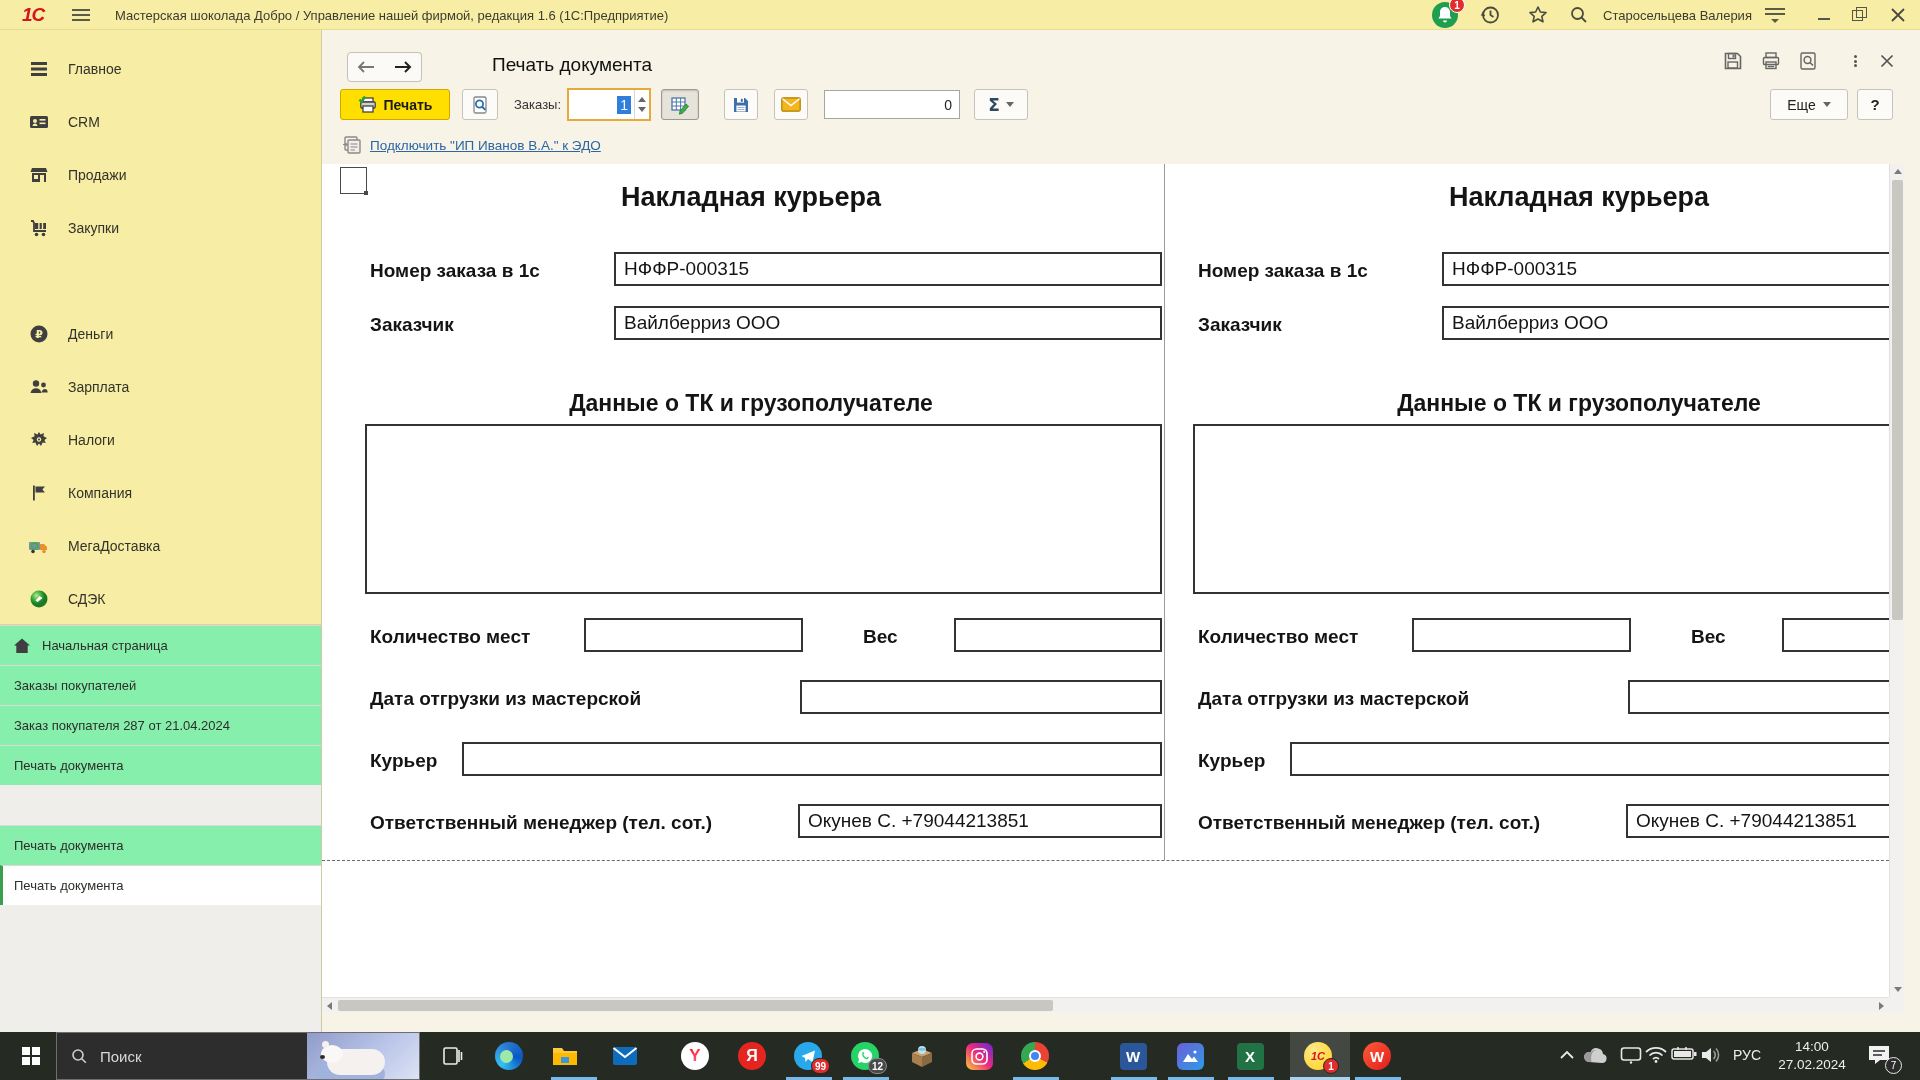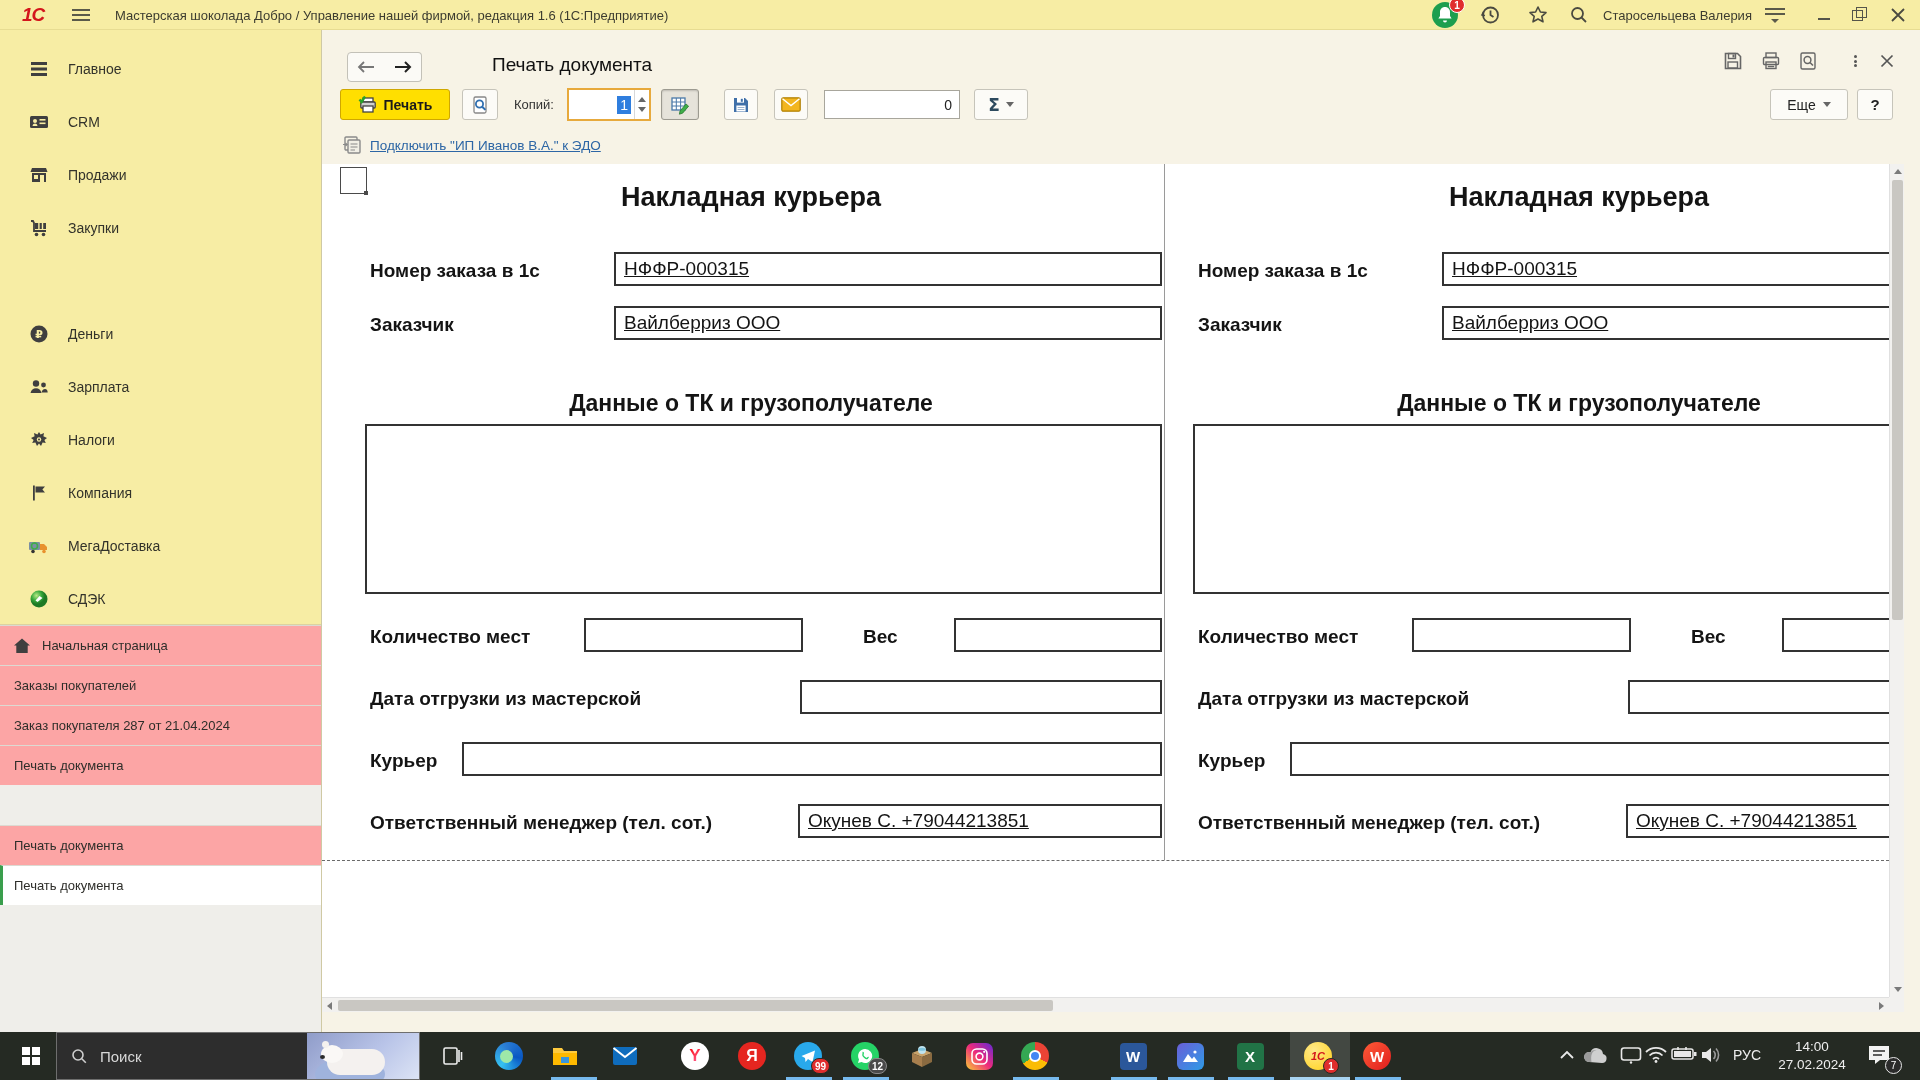--- a/index.html
+++ b/index.html
@@ -33,21 +33,21 @@
 
   
   #sidebar { position:absolute; left:0; top:30px; width:322px; height:1002px;
     background:#efeeea; border-right:1px solid #cfc9a4; z-index:20;}
   #sidebar-yellow { position:absolute; left:0; top:0; width:100%; height:595px; background:#f7eda4;
     border-bottom:1px solid #ddd2a0;}
   .nav-item { position:absolute; left:0; width:100%; height:53px; display:flex; align-items:center; cursor:pointer;}
   .nav-item .ni-ico { position:absolute; left:28px; width:22px; height:22px; display:flex; align-items:center; justify-content:center;}
   .nav-item .ni-lbl { position:absolute; left:68px; font-size:14px; color:#33332b;}
   .tab { position:absolute; left:0; width:100%; height:40px; display:flex; align-items:center;
-    border-top:1px solid #dcdad2; cursor:pointer; background:#fca5a5;}
+    border-top:1px solid #dcdad2; cursor:pointer; background:#86efac;}
   .tab .tab-lbl { font-size:13px; color:#2e2e2a; margin-left:14px; white-space:nowrap;}
   .tab.with-ico .tab-lbl { margin-left:42px;}
   .tab .home-ico { position:absolute; left:13px; top:11px;}
   .tab.active { background:#ffffff; border-left:3px solid #3a9e4d; border-top:1px solid #dcdad2;}
   .tab.active .tab-lbl { margin-left:11px;}
 
   
   #main { position:absolute; left:322px; top:30px; width:1598px; height:1002px; background:#f7f3e6;}
   .navbtn { position:absolute; top:22px; width:38px; height:30px; background:#fbfaf6; border:1px solid #c3c1b8;
     display:flex; align-items:center; justify-content:center; cursor:pointer;}
@@ -95,21 +95,21 @@
   #cell-cursor { position:absolute; left:18px; top:3px; width:27px; height:27px; border:1px solid #4a4a4a;}
   #cell-cursor i { position:absolute; right:-2px; bottom:-2px; width:4px; height:4px; background:#4a4a4a;}
   #page-divider { position:absolute; left:842px; top:0; width:1px; height:696px; background:#9a9a9a;}
   #dashed-break { position:absolute; left:0; top:696px; width:1567px; border-top:1px dashed #6a6a6a;}
   .page { position:absolute; top:2px; width:822px; height:694px; color:#141414;}
   #page1 { left:18px;} #page2 { left:846px;}
   .doc-title { position:absolute; left:0; top:16px; width:100%; text-align:center; font-size:27px; font-weight:bold;}
   .doc-sub { position:absolute; left:0; top:224px; width:100%; text-align:center; font-size:23px; font-weight:bold;}
   .lbl { position:absolute; font-size:19px; font-weight:bold; white-space:nowrap;}
   .box { position:absolute; background:#fff; border:2px solid #333; height:34px; font-size:19px;
-    display:flex; align-items:center; padding-left:8px; white-space:nowrap; overflow:hidden;text-decoration:underline;}
+    display:flex; align-items:center; padding-left:8px; white-space:nowrap; overflow:hidden;}
   .l-order{left:30px;top:94px;} .b-order{left:274px;top:86px;width:548px;}
   .l-cust{left:30px;top:148px;} .b-cust{left:274px;top:140px;width:548px;}
   .b-cargo{left:25px;top:258px;width:797px;height:170px;}
   .l-places{left:30px;top:460px;} .b-places{left:244px;top:452px;width:219px;}
   .l-weight{left:523px;top:460px;} .b-weight{left:614px;top:452px;width:208px;}
   .l-date{left:30px;top:522px;} .b-date{left:460px;top:514px;width:362px;}
   .l-cour{left:30px;top:584px;} .b-cour{left:122px;top:576px;width:700px;}
   .l-mgr{left:30px;top:646px;} .b-mgr{left:458px;top:638px;width:364px;}
 
   
@@ -423,21 +423,21 @@
           </svg>
         <span>Печать</span>
       </div>
       <div class="tbtn" id="btn-preview">
         <svg width="20" height="20" viewBox="0 0 20 20">
             <rect x="4" y="2" width="12" height="16" rx="1.5" fill="#fff" stroke="#888" stroke-width="1.3"></rect>
             <circle cx="9.5" cy="9" r="3.6" fill="none" stroke="#2f6fb0" stroke-width="1.8"></circle>
             <path d="M12.2 11.7l3.2 3.2" stroke="#2f6fb0" stroke-width="2"></path>
           </svg>
       </div>
-      <span id="lbl-copies">Копий:</span>
+      <span id="lbl-copies">Заказы:</span>
       <div id="spinner">
         <div id="spin-val">
             <span class="sel">1</span>
           </div>
         <div id="spin-arrows">
             <span class="tri-up"></span>
             <span class="tri-down"></span>
           </div>
       </div>
       <div class="tbtn" id="btn-grid">

